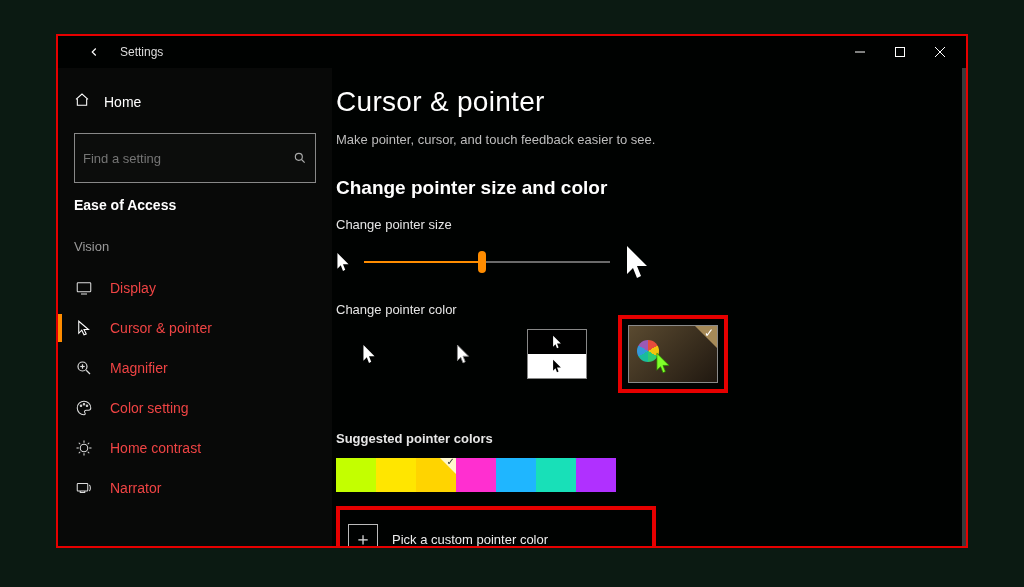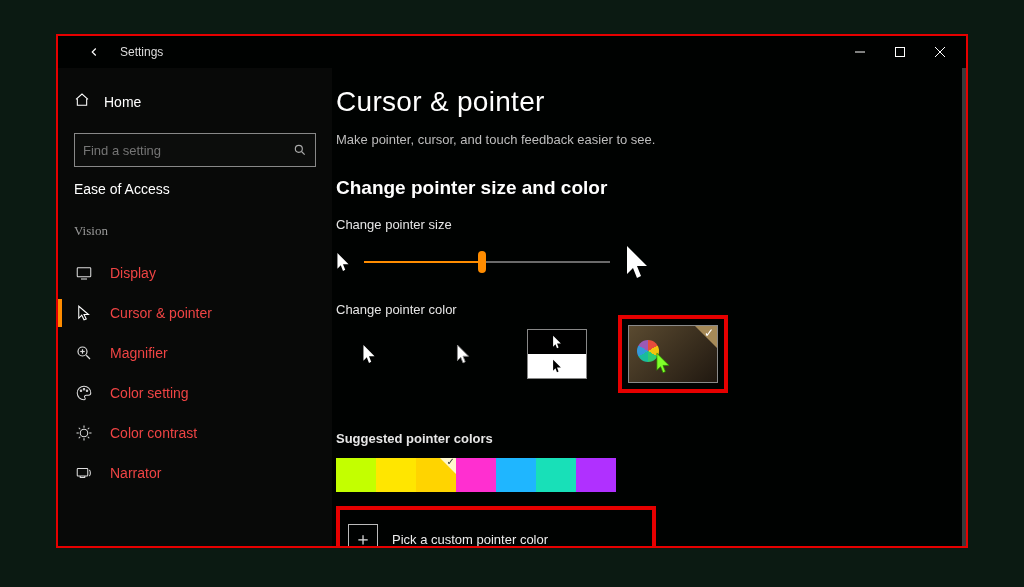--- a/index.html
+++ b/index.html
@@ -48,36 +48,36 @@
   .home-row {
     display:flex; align-items:center; gap:14px;
     padding: 10px 6px;
     font-size: 14px;
     color:#fff;
     cursor:pointer;
   }
   .search-wrap {
     margin: 12px 6px 14px 6px;
     border: 1px solid #888;
-    height: 34px;
+    height: 50px;
     display:flex; align-items:center;
     padding: 0 8px;
     background: rgba(255,255,255,0.02);
   }
   .search-wrap input {
     flex:1; background:transparent; border:none; outline:none;
     color:#ccc; font-size:13px;
   }
   .section-title {
     padding: 0 6px 18px 6px;
-    font-size: 14px; font-weight:400; color:#fff;
+    font-size: 14px; font-weight:700; color:#fff;
   }
   .group-label {
     padding: 8px 6px 14px 6px;
-    font-size: 13px; color:#9a9a9a;font-family:Liberation Serif, serif;
+    font-size: 13px; color:#9a9a9a;
   }
   .nav-item {
     display:flex; align-items:center; gap:16px;
     height: 40px;
     padding: 0 6px 0 6px;
     font-size: 14px; color:#ef4444;
     cursor:pointer;
     position:relative;
   }
   .nav-item.selected::before {
@@ -275,21 +275,21 @@
                 <line x1="12" y1="2" x2="12" y2="5"></line>
                 <line x1="12" y1="19" x2="12" y2="22"></line>
                 <line x1="2" y1="12" x2="5" y2="12"></line>
                 <line x1="19" y1="12" x2="22" y2="12"></line>
                 <line x1="5" y1="5" x2="7" y2="7"></line>
                 <line x1="17" y1="17" x2="19" y2="19"></line>
                 <line x1="17" y1="7" x2="19" y2="5"></line>
                 <line x1="5" y1="19" x2="7" y2="17"></line>
               </svg>
           </span>
-          <span>Color contrast</span>
+          <span>Home contrast</span>
         </div>
 
         <div class="nav-item">
           <span class="ic">
             <svg width="18" height="18" viewBox="0 0 24 24" fill="none" stroke="#ddd" stroke-width="1.4">
                 <rect x="3" y="6" width="14" height="10" rx="1"></rect>
                 <path d="M7 16v2h6v-2"></path>
                 <path d="M19 8c2 1 2 7 0 8"></path>
               </svg>
           </span>

